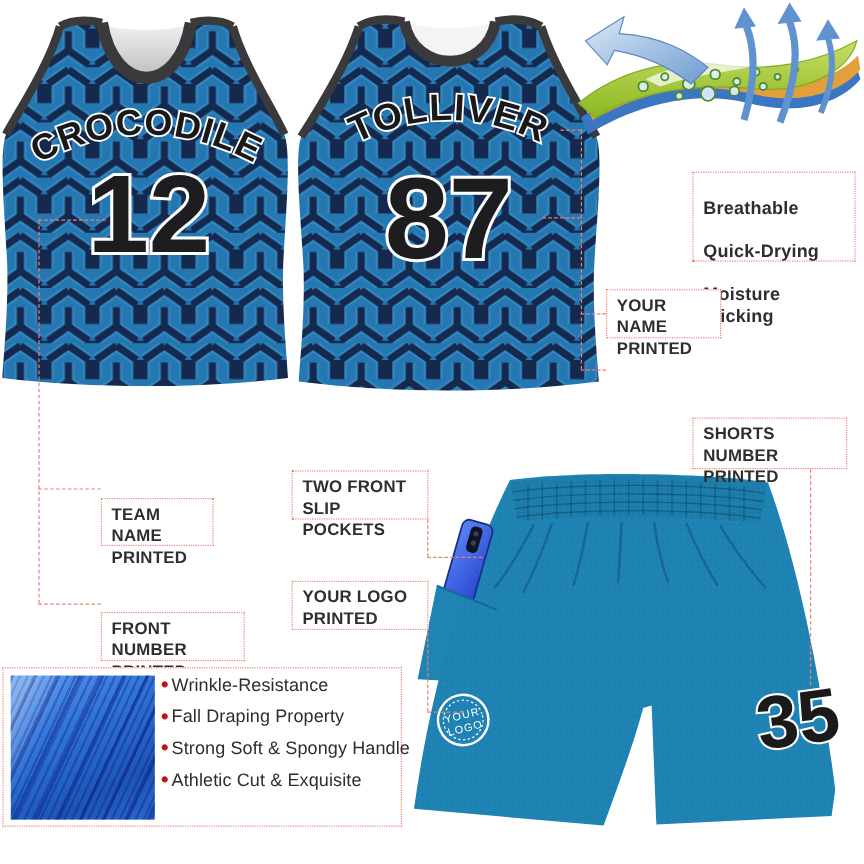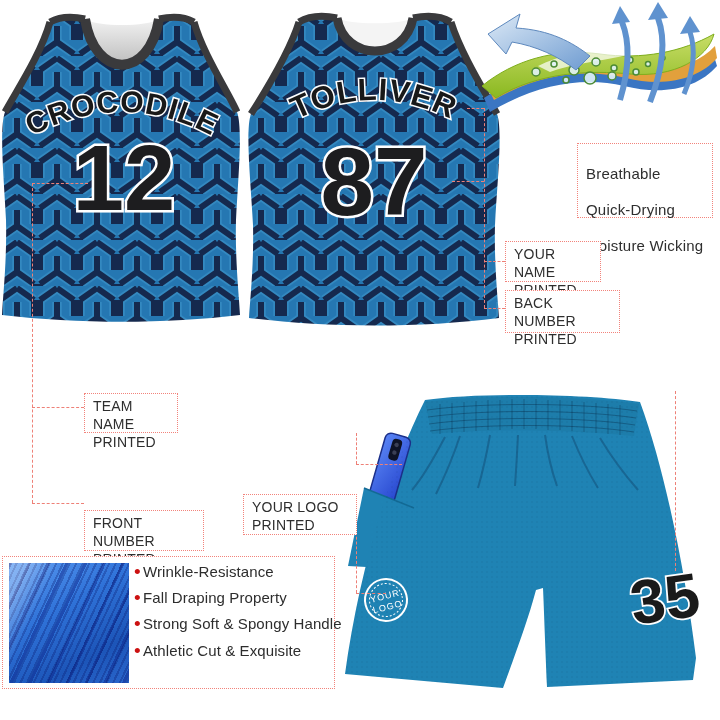--- a/index.html
+++ b/index.html
@@ -1,21 +1,21 @@
 <!DOCTYPE html>
 <html><head>
 <meta charset="utf-8">
 <style>
   html,body{margin:0;padding:0;background:#ffffff;}
   #canvas{position:relative;width:720px;height:720px;background:#ffffff;overflow:hidden;
           font-family:"Liberation Sans",sans-serif;}
   svg{position:absolute;overflow:visible;}
   .callout{position:absolute;border:1px dotted #f2837b;background:#ffffff;color:#2e2e2e;
            font-size:14px;line-height:18px;padding:3px 4px 0 8px;letter-spacing:.2px;
-           box-sizing:border-box;white-space:pre-line;}
+           box-sizing:border-box;white-space:pre-line;font-weight:bold;}
   .perf{font-size:15px;line-height:18px;}
   .hline{position:absolute;height:0;border-top:1px dashed #ee8077;}
   .vline{position:absolute;width:0;border-left:1px dashed #ee8077;}
   .features-box{position:absolute;left:2px;top:556px;width:333px;height:133px;
                 border:1px dotted #f2837b;background:#fff;box-sizing:border-box;}
   .swatch{position:absolute;left:6px;top:6px;width:120px;height:120px;
     background:
       linear-gradient(115deg, rgba(255,255,255,.28) 0 10%, rgba(255,255,255,0) 28%),
       repeating-linear-gradient(115deg, rgba(8,24,110,.30) 0 2px, rgba(255,255,255,0) 2px 6px),
       repeating-linear-gradient(115deg, rgba(10,30,130,.45) 0 3px, rgba(255,255,255,0) 3px 17px),
@@ -218,29 +218,30 @@
   <div class="hline" style="left:356px;top:593px;width:30px"></div>
 
   <div class="callout perf" style="left:577px;top:143px;width:136px;height:75px">
     <div>Breathable</div>
     <div>Quick-Drying</div>
     <div>Moisture Wicking</div>
   </div>
 
   <div class="callout" style="left:505px;top:241px;width:96px;height:41px">YOUR NAME PRINTED</div>
 
-  <div class="callout" style="left:505px;top:290px;width:115px;height:43px">BACK NUMBER PRINTED</div>
-
-
-  <div class="callout" style="left:84px;top:393px;width:94px;height:40px">TEAM NAME PRINTED</div>
+
+  <div class="callout" style="left:577px;top:348px;width:129px;height:43px">SHORTS NUMBER PRINTED</div>
+
+  <div class="callout" style="left:84px;top:415px;width:94px;height:40px">TEAM NAME PRINTED</div>
 
   <div class="callout" style="left:84px;top:510px;width:120px;height:41px">FRONT NUMBER PRINTED</div>
 
-
-  <div class="callout" style="left:243px;top:494px;width:114px;height:41px">YOUR LOGO PRINTED</div>
+  <div class="callout" style="left:243px;top:392px;width:114px;height:41px">TWO FRONT SLIP POCKETS</div>
+
+  <div class="callout" style="left:243px;top:484px;width:114px;height:41px">YOUR LOGO PRINTED</div>
 
   <div class="features-box">
     <div class="swatch"></div>
     <div class="feat" style="top:5px">
       <span class="feat-dot">•</span>
       <span>Wrinkle-Resistance</span>
     </div>
     <div class="feat" style="top:31px">
       <span class="feat-dot">•</span>
       <span>Fall Draping Property</span>

